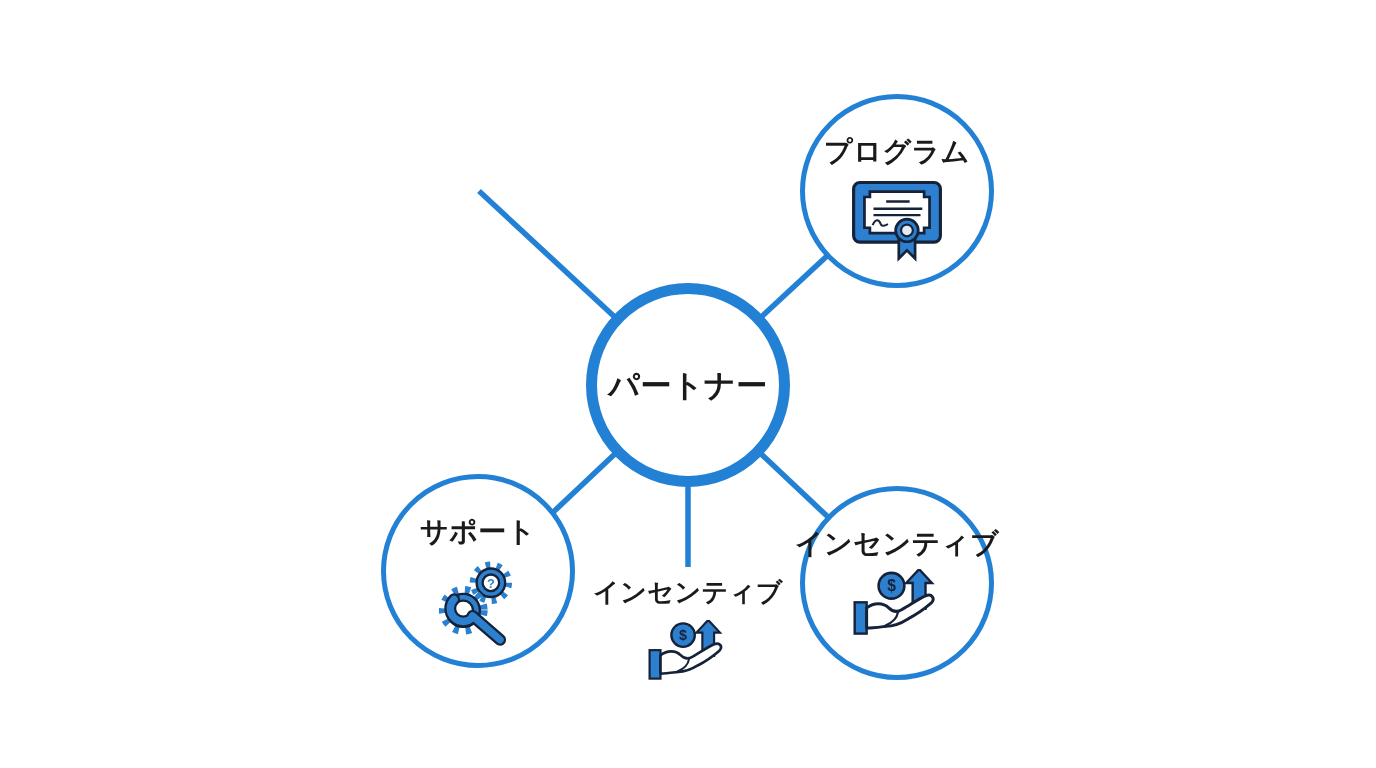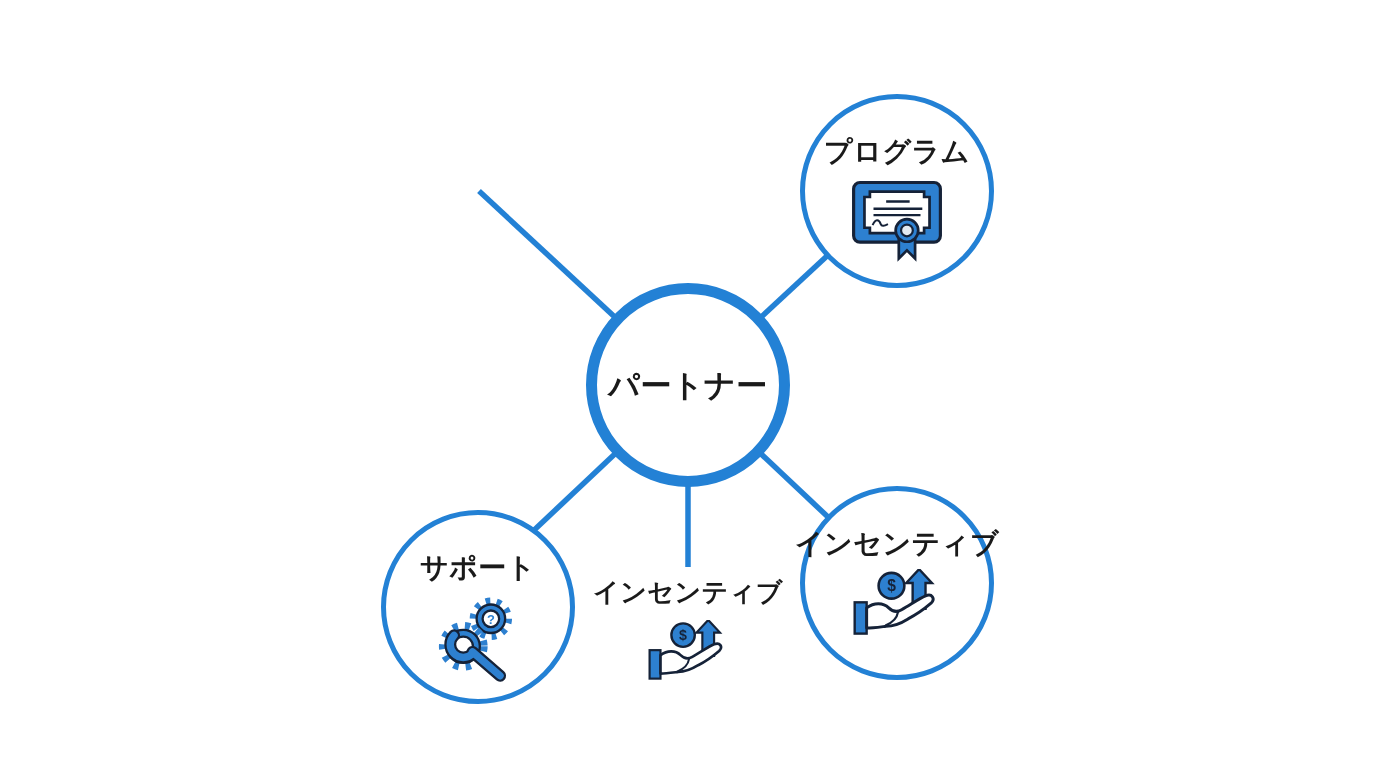--- a/index.html
+++ b/index.html
@@ -106,21 +106,21 @@
       <rect x="4" y="6" width="96" height="66" rx="7" fill="#2d80d0" stroke="#152238" stroke-width="3.5"></rect>
       <path d="M22 16 H82 V22 H88 V56 H82 V62 H22 V56 H16 V22 H22 Z" fill="#ffffff" stroke="#152238" stroke-width="3"></path>
       <path d="M40 27 H66 M26 35 H80 M26 42 H78" fill="none" stroke="#152238" stroke-width="2.6"></path>
       <path d="M25 53 c3 -7 7 -7 9 -1 c1 3 4 2 8 0" fill="none" stroke="#152238" stroke-width="2.2"></path>
       <path d="M54 68 L54 90 L63 81 L72 90 L72 68 Z" fill="#2d80d0" stroke="#152238" stroke-width="3"></path>
       <circle cx="63" cy="59" r="12.5" fill="#2d80d0" stroke="#152238" stroke-width="3"></circle>
       <circle cx="63" cy="59" r="6.5" fill="#e3eaf1" stroke="#152238" stroke-width="2.4"></circle>
     </svg>
   </div>
 
-  <div class="node satellite" style="left:381px; top:510px;">
+  <div class="node satellite" style="left:381px; top:474px;">
     <div class="node-label">サポート</div>
     <svg class="node-icon" width="92" height="92" viewBox="0 0 100 100">
 
       <circle cx="64" cy="28" r="19" fill="none" stroke="#2d80d0" stroke-width="8" stroke-dasharray="5 6.9"></circle>
       <circle cx="64" cy="28" r="15.5" fill="#2d80d0" stroke="#152238" stroke-width="2.5"></circle>
       <circle cx="64" cy="28" r="9" fill="#ffffff" stroke="#152238" stroke-width="2.5"></circle>
       <text class="glyph" x="64" y="33.5" font-size="14" fill="#2d80d0">?</text>
 
       <circle cx="34" cy="58" r="22" fill="none" stroke="#2d80d0" stroke-width="9" stroke-dasharray="5.5 7.6"></circle>
       <circle cx="34" cy="58" r="18" fill="#2d80d0" stroke="#152238" stroke-width="2.5"></circle>

